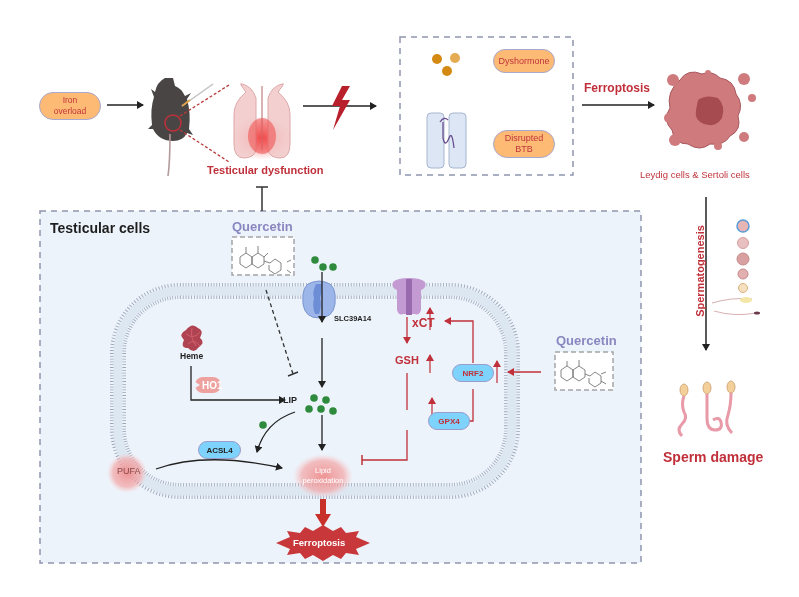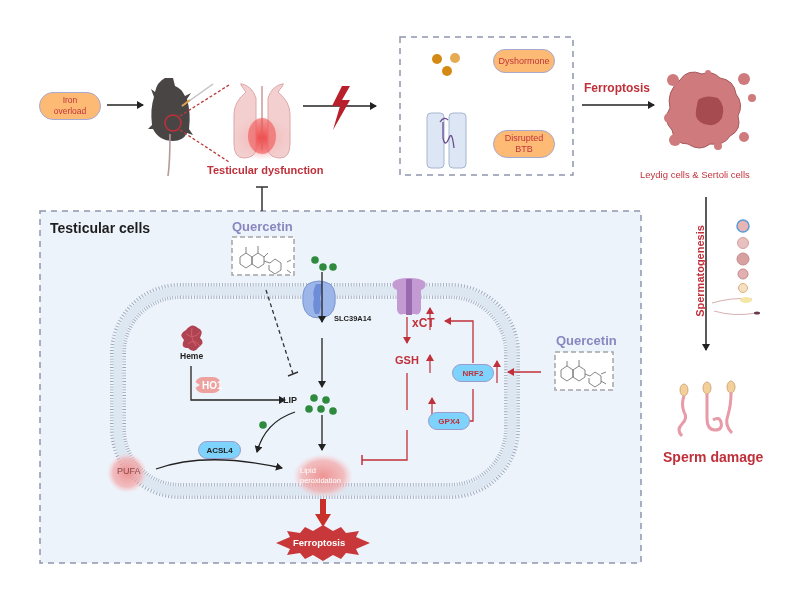--- a/index.html
+++ b/index.html
@@ -219,20 +219,20 @@
 <div class="lbl quercetin" style="left:232px;top:219px;">Quercetin</div>
 <div class="lbl quercetin" style="left:556px;top:333px;">Quercetin</div>
 
 <div class="lbl" style="left:334px;top:314px;font-size:7.5px;font-weight:bold;color:#222;">SLC39A14</div>
 <div class="lbl" style="left:180px;top:351px;font-size:8.5px;font-weight:bold;color:#222;">Heme</div>
 <div class="lbl" style="left:202px;top:380px;font-size:10px;font-weight:bold;color:#ffffff;">HO1</div>
 <div class="lbl" style="left:283px;top:395px;font-size:9px;font-weight:bold;color:#222;">LIP</div>
 
 <div class="pill-blue" style="left:198px;top:441px;width:41px;height:16px;color:#222;">ACSL4</div>
 <div class="lbl" style="left:117px;top:466px;font-size:9px;color:#8a4848;">PUFA</div>
-<div class="lbl" style="left:300px;top:466px;width:46px;font-size:7.5px;color:#ffffff;text-align:left;white-space:pre-line;line-height:10px;">Lipid
+<div class="lbl" style="left:300px;top:466px;width:46px;font-size:7.5px;color:#ffffff;text-align:center;white-space:pre-line;line-height:10px;">Lipid
 peroxidation</div>
 <div class="lbl" style="left:293px;top:537px;font-size:9.5px;font-weight:bold;color:#ffffff;">Ferroptosis</div>
 
 <div class="lbl" style="left:412px;top:316px;font-size:12px;font-weight:bold;color:#c0303a;">xCT</div>
 <div class="lbl" style="left:395px;top:354px;font-size:11px;font-weight:bold;color:#c0303a;">GSH</div>
 <div class="pill-blue" style="left:384px;top:412px;width:40px;height:16px;color:#c0303a;margin-left:44px;">GPX4</div>
 <div class="pill-blue" style="left:452px;top:364px;width:40px;height:16px;color:#c0303a;">NRF2</div>
 
 </body></html>

